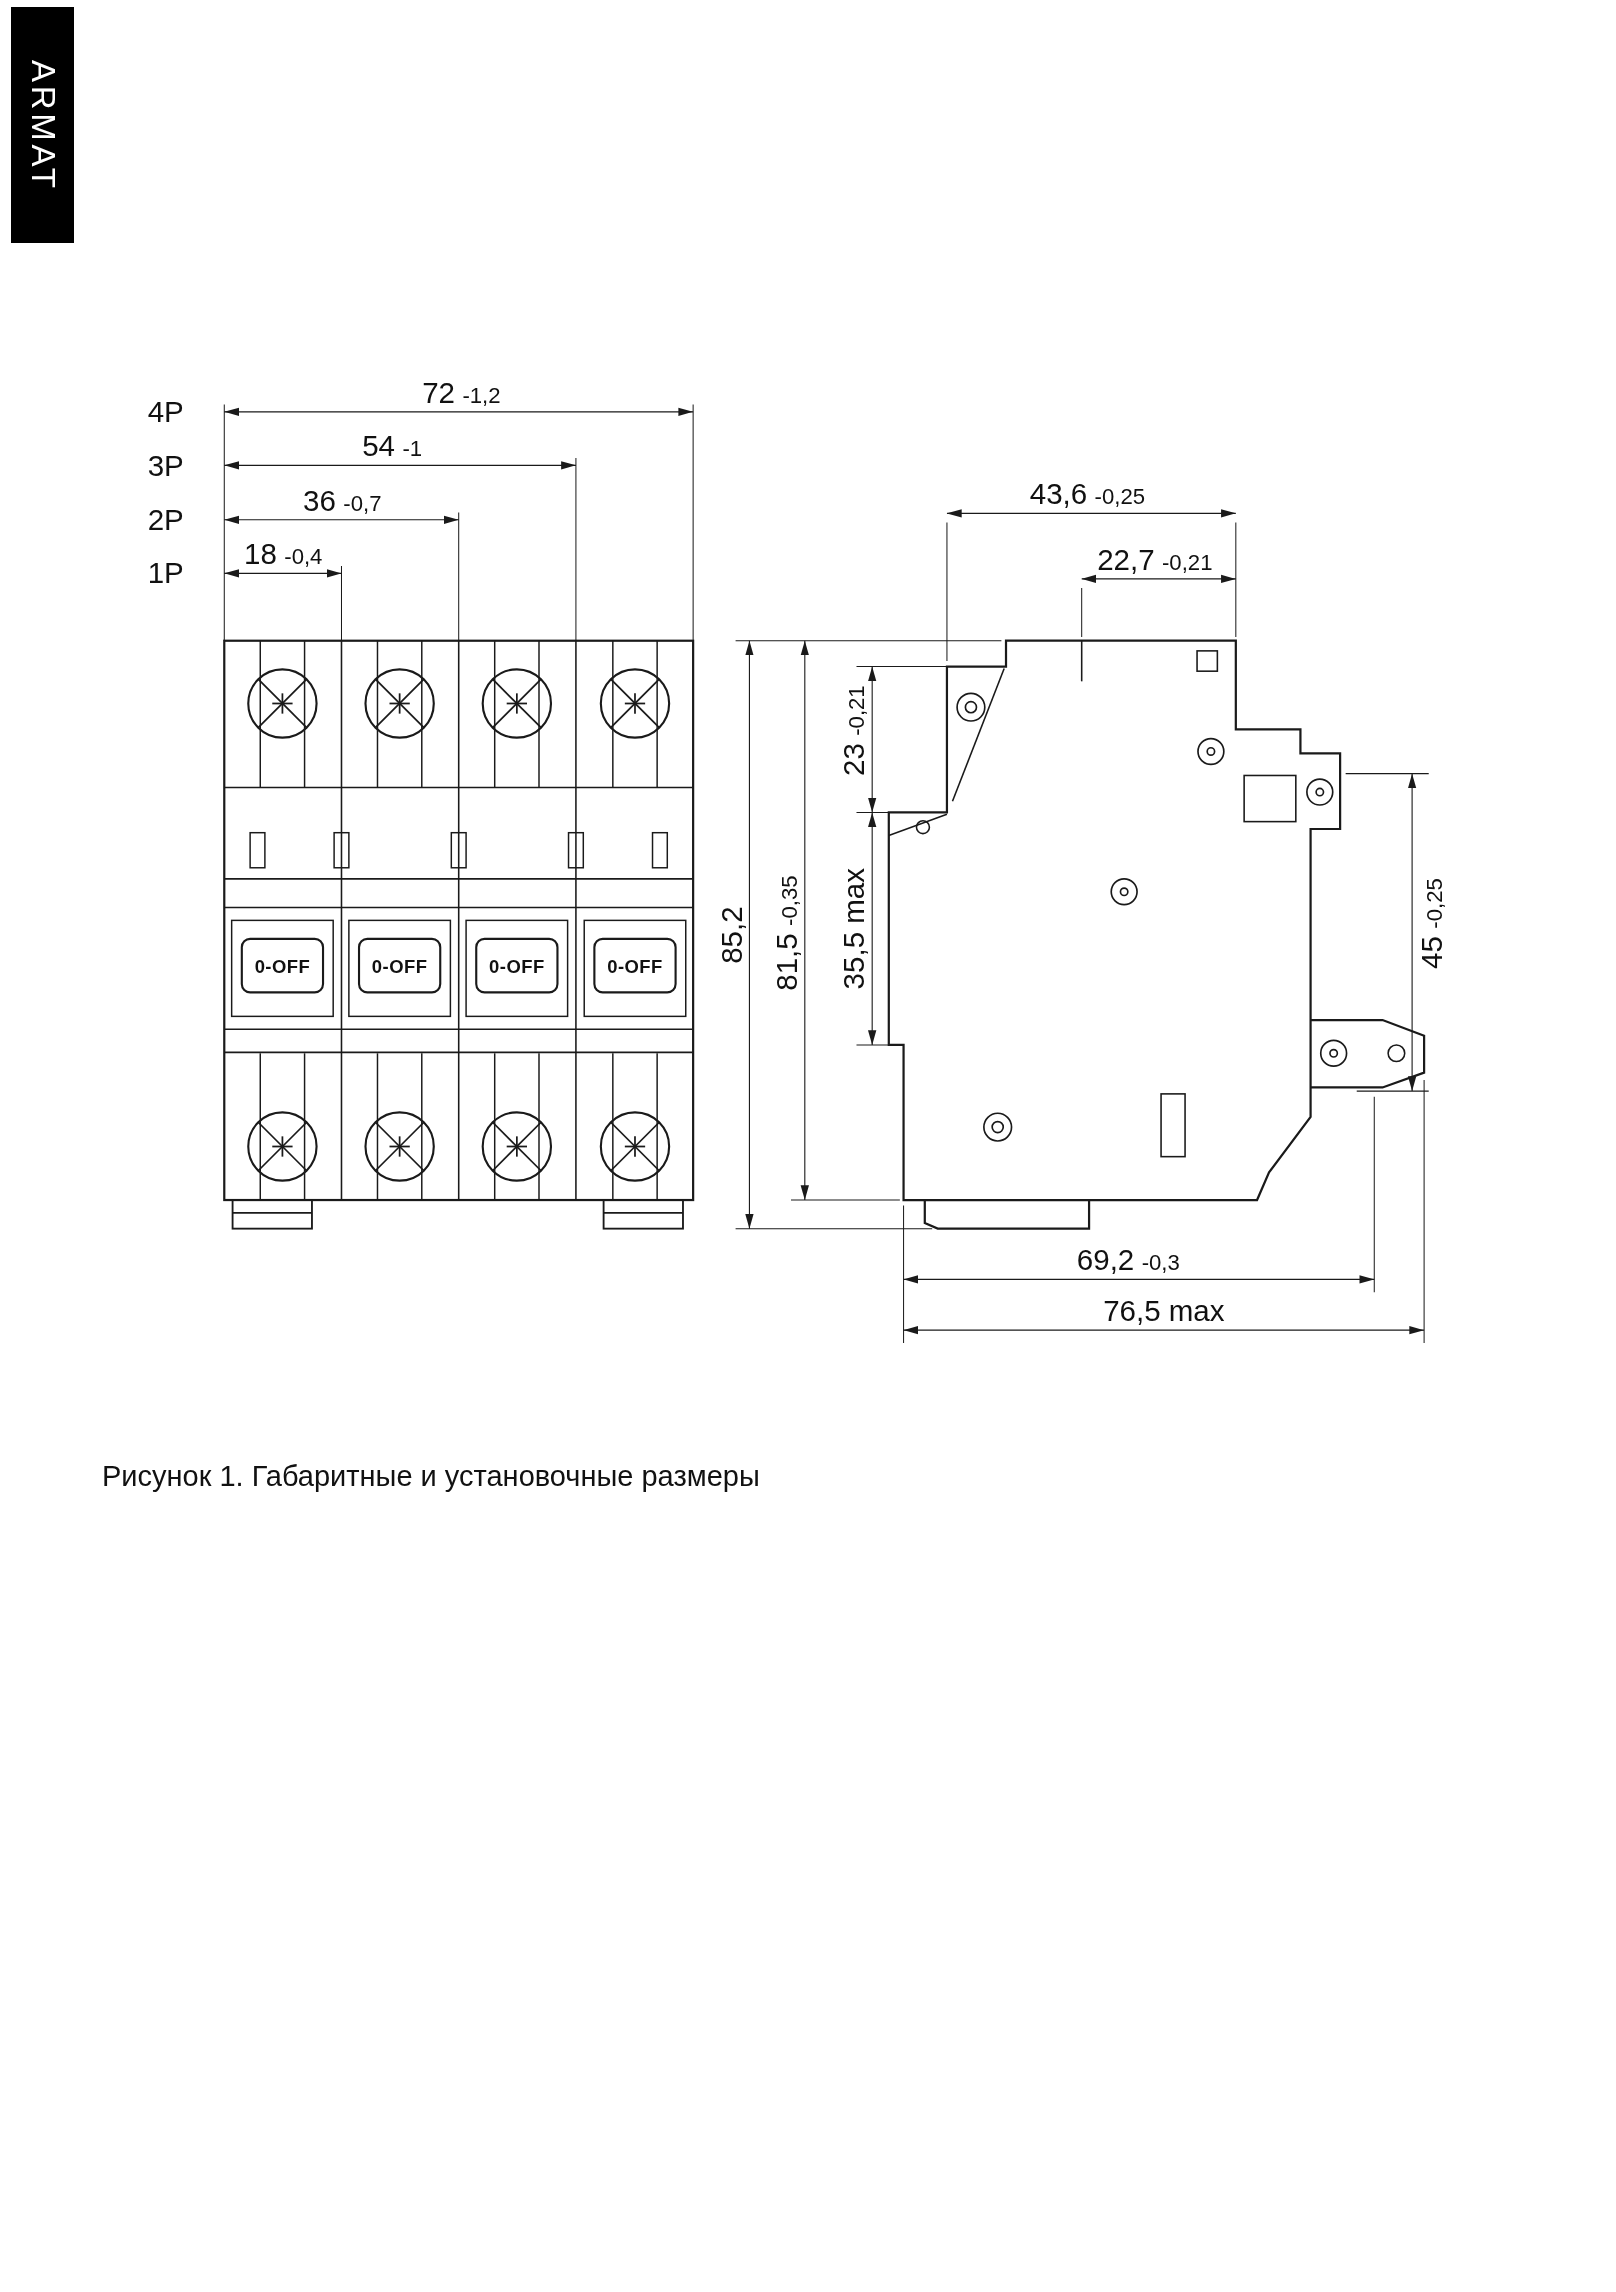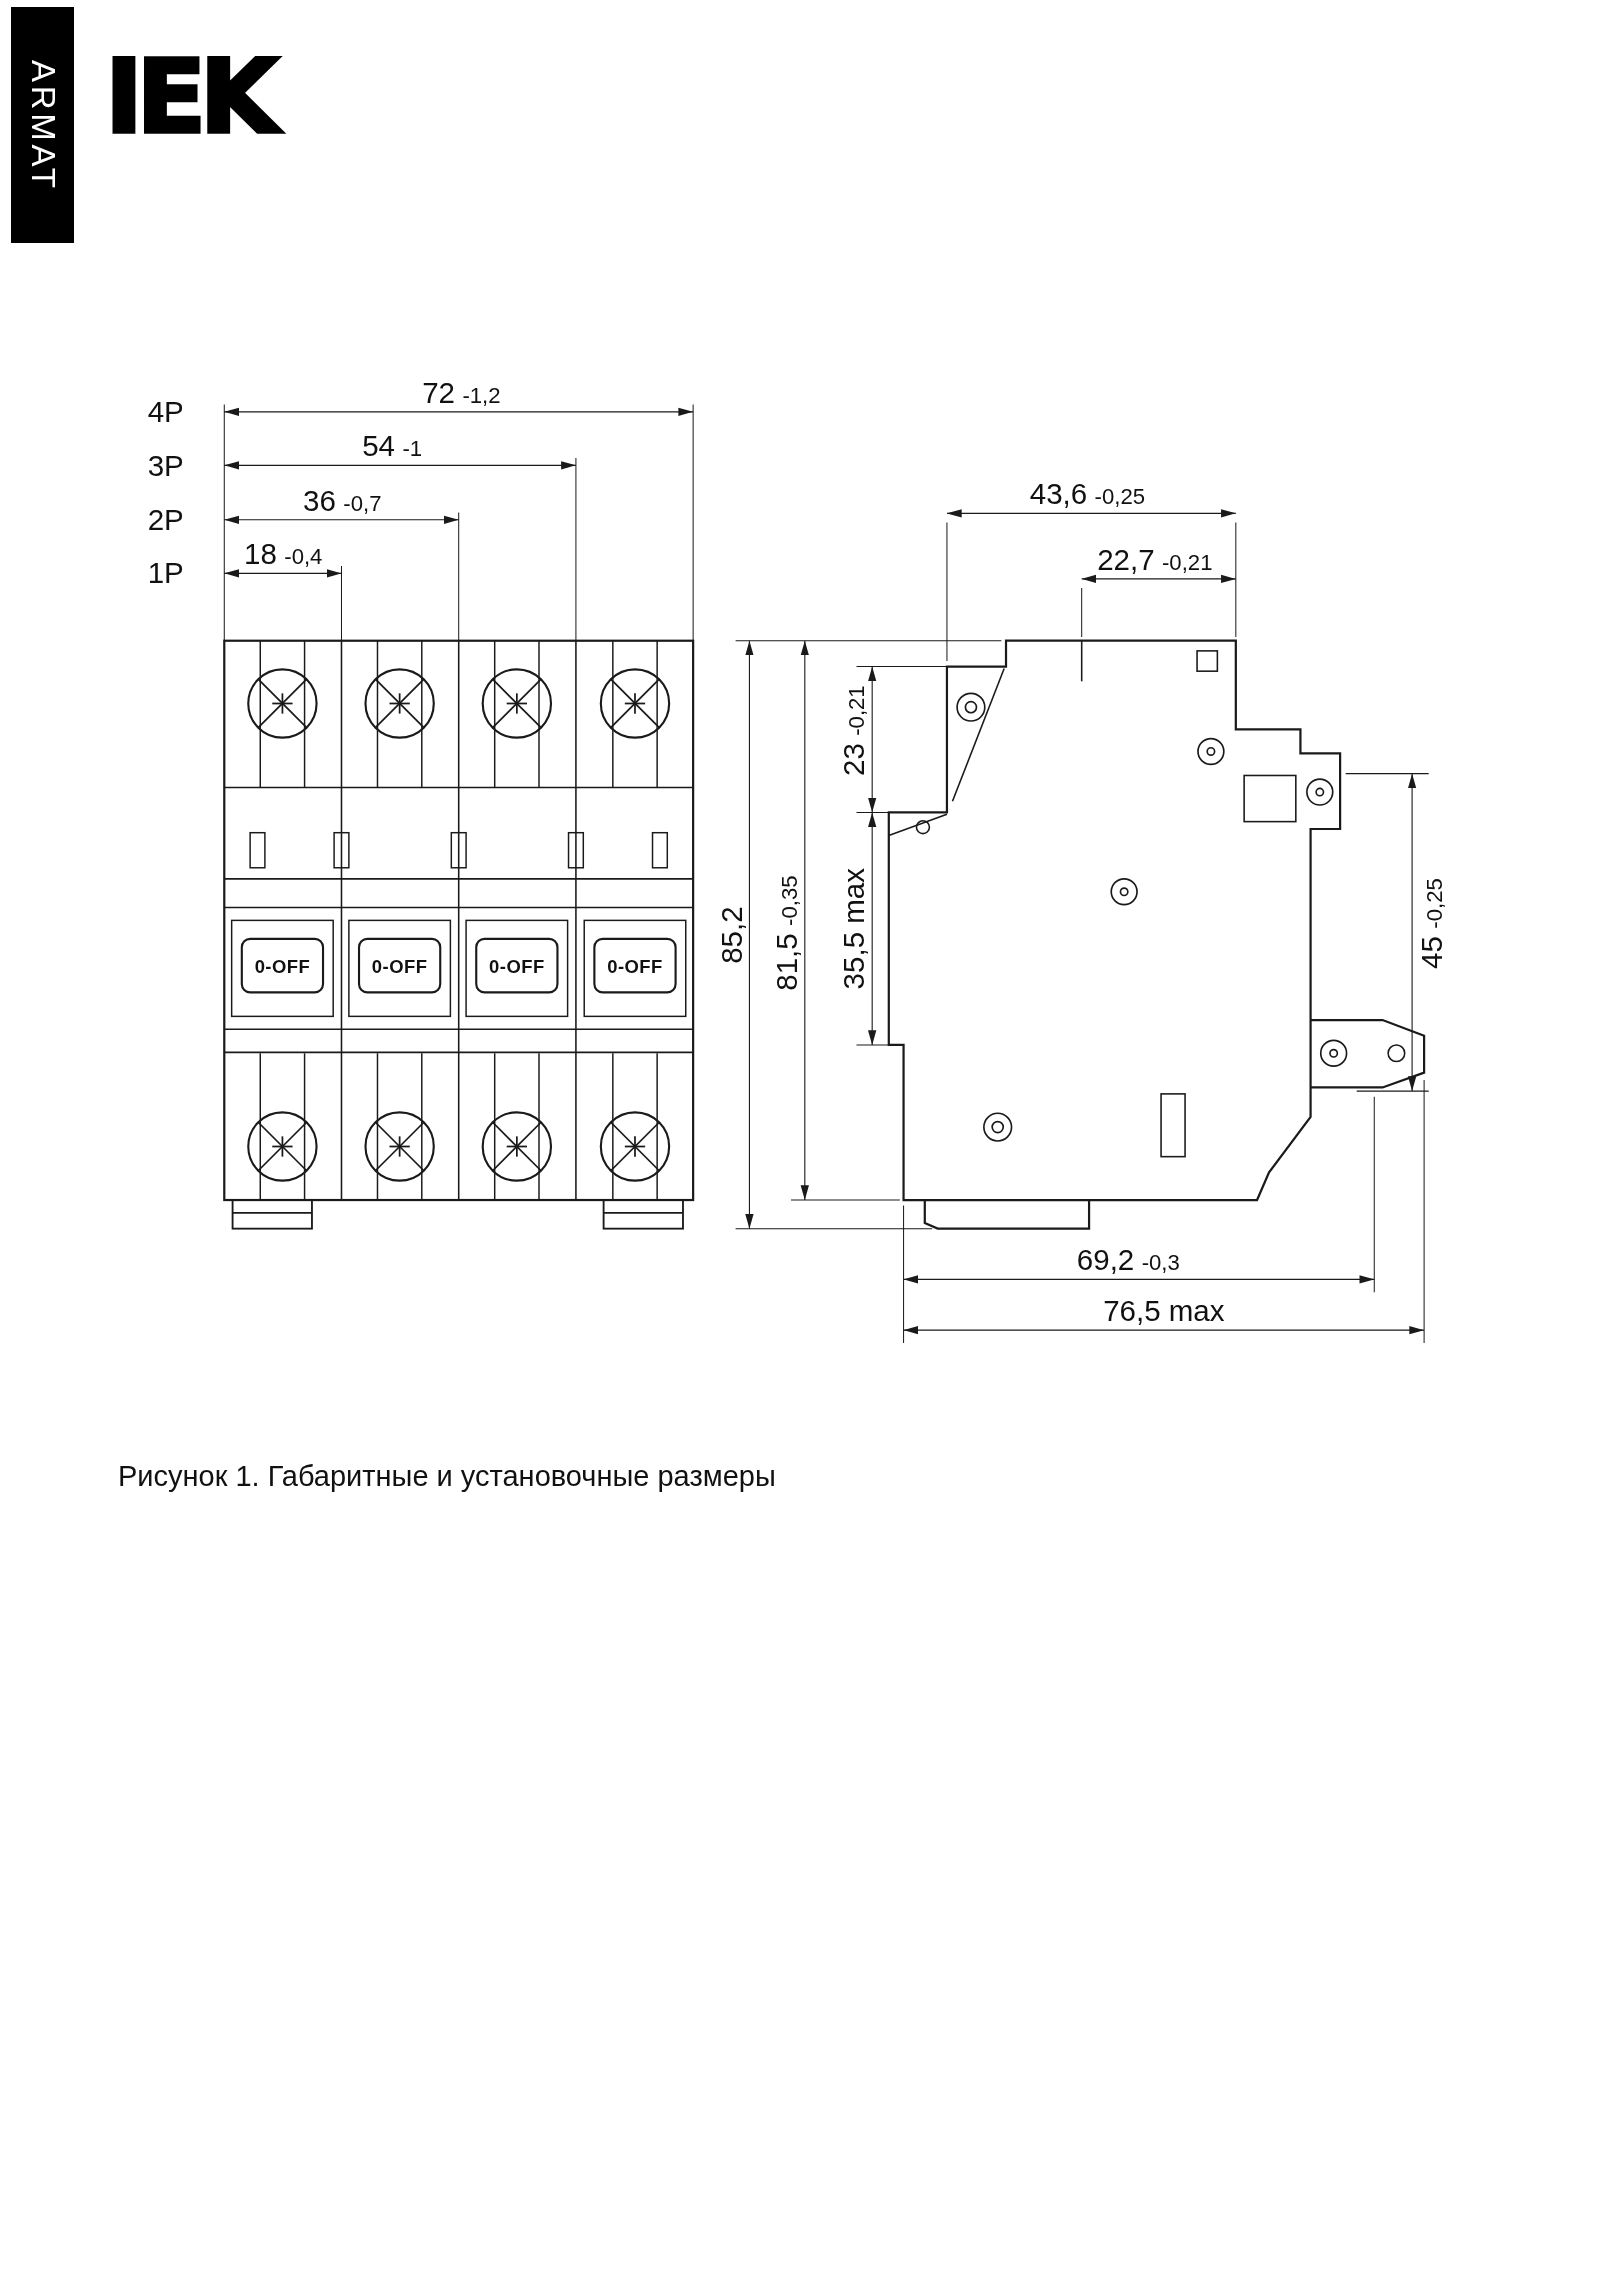--- a/index.html
+++ b/index.html
@@ -5,42 +5,41 @@
   html,body{margin:0;padding:0;background:#fff;}
   .page{position:relative;width:1617px;height:2293px;background:#fff;overflow:hidden;
         font-family:"Liberation Sans",sans-serif;color:#111;}
   .brand-bar{position:absolute;left:11px;top:7.4px;width:63px;height:236px;background:#000;
              display:flex;align-items:center;justify-content:center;}
   .brand-text{writing-mode:vertical-rl;color:#fff;font-size:33px;letter-spacing:3.7px;
               font-family:"Liberation Sans",sans-serif;}
   .logo{position:absolute;left:105px;top:41px;font-size:102px;line-height:1.1;font-weight:bold;
         letter-spacing:-6.5px;color:#000;-webkit-text-stroke:3.7px #000;
         font-family:"DejaVu Sans","Liberation Sans",sans-serif;}
-  .caption{position:absolute;left:118px;top:1460px;font-size:29px;color:#111;}
+  .caption{position:absolute;left:102px;top:1460px;font-size:29px;color:#111;}
   svg.drawing{position:absolute;left:0;top:0;}
   .ol{fill:none;stroke:#1a1a1a;stroke-width:2.4;stroke-linejoin:miter;}
   .dt{fill:none;stroke:#1a1a1a;stroke-width:1.7;}
   .dim{fill:none;stroke:#1a1a1a;stroke-width:1.2;}
   .ext{fill:none;stroke:#1a1a1a;stroke-width:1.1;}
   text{fill:#111;font-family:"Liberation Sans",sans-serif;}
   .num{font-size:32px;}
   .tol{font-size:24px;}
   .pole{font-size:32px;}
   .tog{font-size:20px;font-weight:bold;letter-spacing:0.5px;}
 </style>
 </head>
 <body>
 
 <div class="page">
 
   <div class="brand-bar">
     <span class="brand-text">ARMAT</span>
   </div>
 
-  <div class="logo">IEK</div>
 
   <svg class="drawing" width="1617" height="2293" viewBox="0 0 1752 2484">
     <defs>
       <marker id="arr" viewBox="0 0 12 8" refX="12" refY="4" markerWidth="16" markerHeight="11" markerUnits="userSpaceOnUse" orient="auto-start-reverse">
         <path d="M0,0.6 L12,4 L0,7.4 Z" fill="#1a1a1a"></path>
       </marker>
       <g id="screwHead" fill="none" stroke="#1a1a1a" stroke-width="1.9">
         <circle cx="0" cy="0" r="37" stroke-width="2.3"></circle>
         <line x1="-26" y1="-26" x2="26" y2="26"></line>
         <line x1="-26" y1="26" x2="26" y2="-26"></line>

